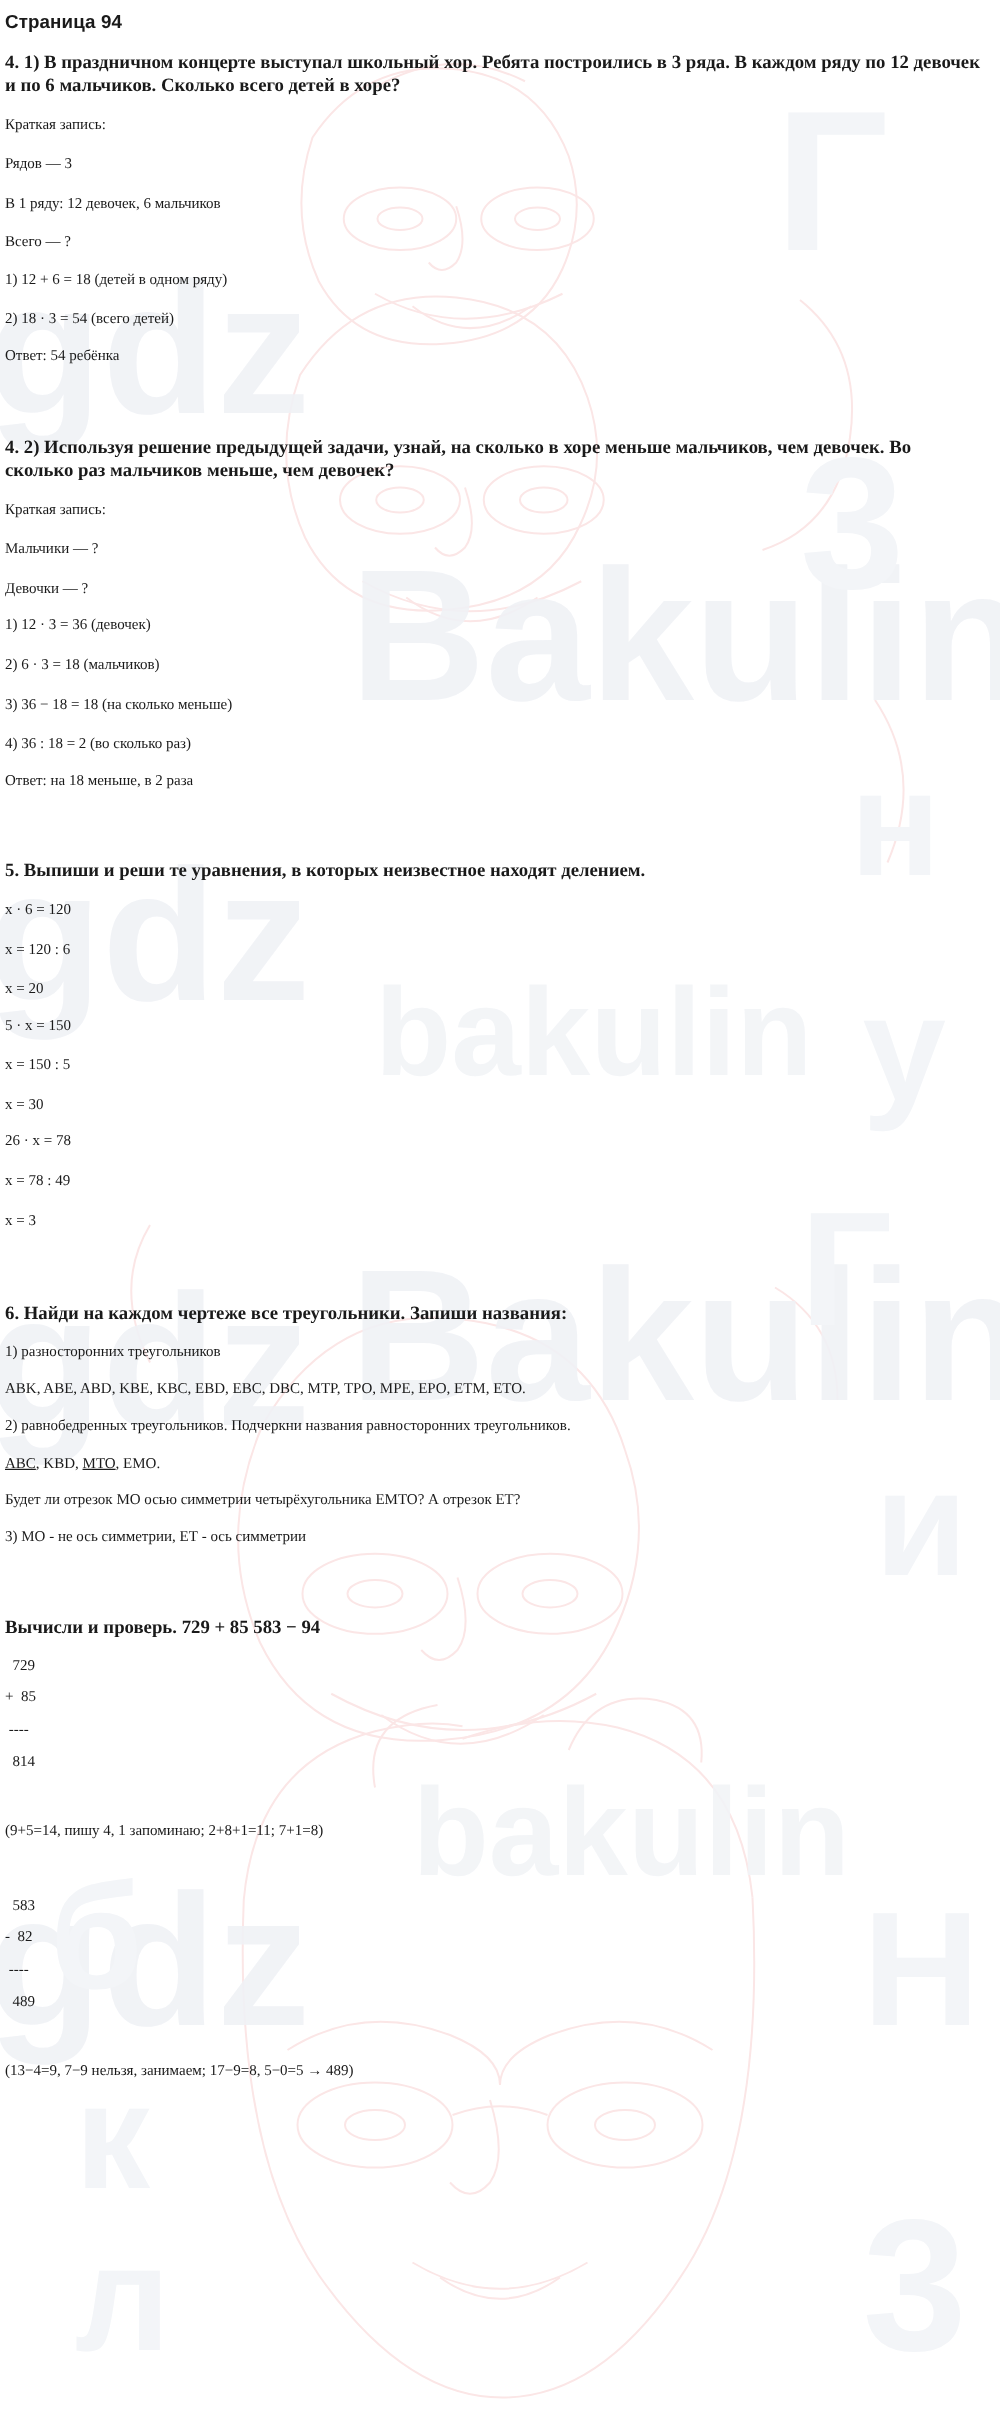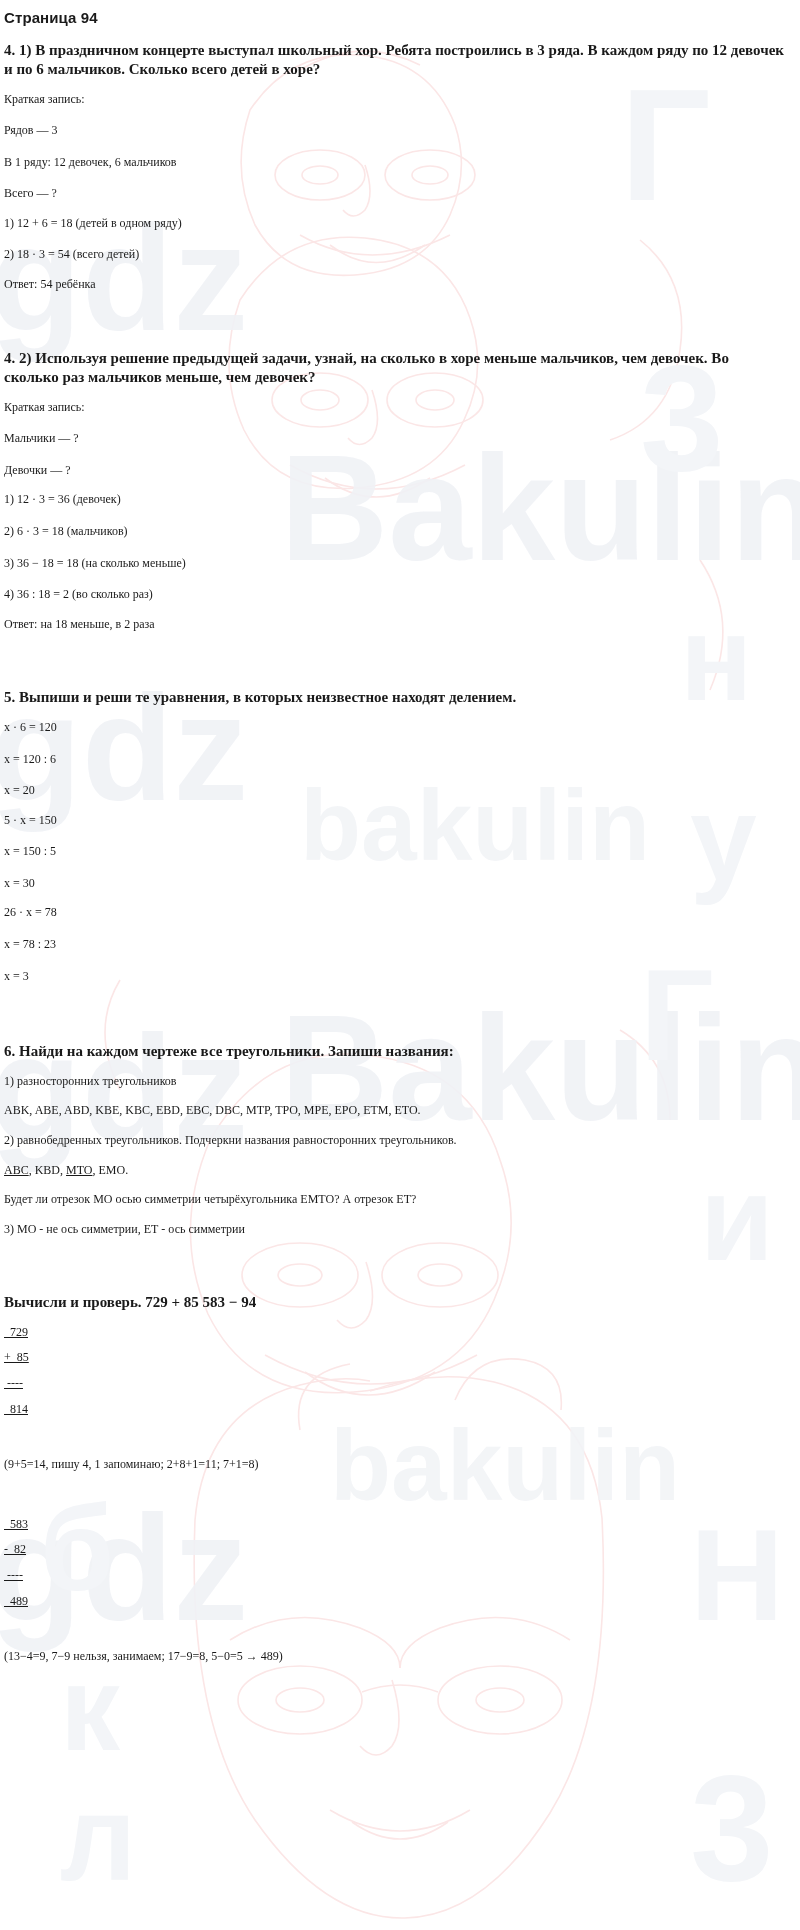--- a/index.html
+++ b/index.html
@@ -62,21 +62,20 @@
   .block .plain + .plain { margin-top: 16px; }
 
   .gap-sm { height: 10px; }
   .gap-md { height: 26px; }
   .gap-lg { height: 44px; }
   .gap-xl { height: 56px; }
 
   .mono-col {
     font-size: 17.5px;
     line-height: 1.30;
-    text-decoration: underline;
   }
   .mono-col .plain { white-space: pre; }
 
   u.ul { text-decoration: underline; text-underline-offset: 1px; }
 </style>
 </head>
 <body>
 
 <div id="watermark">
   <svg width="800" height="1930" viewBox="0 0 800 1930" xmlns="http://www.w3.org/2000/svg">
@@ -211,21 +210,21 @@
       <p class="plain">x = 120 : 6</p>
       <p class="plain">x = 20</p>
     </div>
     <div class="block">
       <p class="plain">5 · x = 150</p>
       <p class="plain">x = 150 : 5</p>
       <p class="plain">x = 30</p>
     </div>
     <div class="block">
       <p class="plain">26 · x = 78</p>
-      <p class="plain">x = 78 : 23</p>
+      <p class="plain">x = 78 : 49</p>
       <p class="plain">x = 3</p>
     </div>
   </div>
 
   <div class="gap-lg"></div>
 
   <div>
     <div class="task-heading">6. Найди на каждом чертеже все треугольники. Запиши названия:</div>
 
     <p class="plain block">1) разносторонних треугольников</p>

